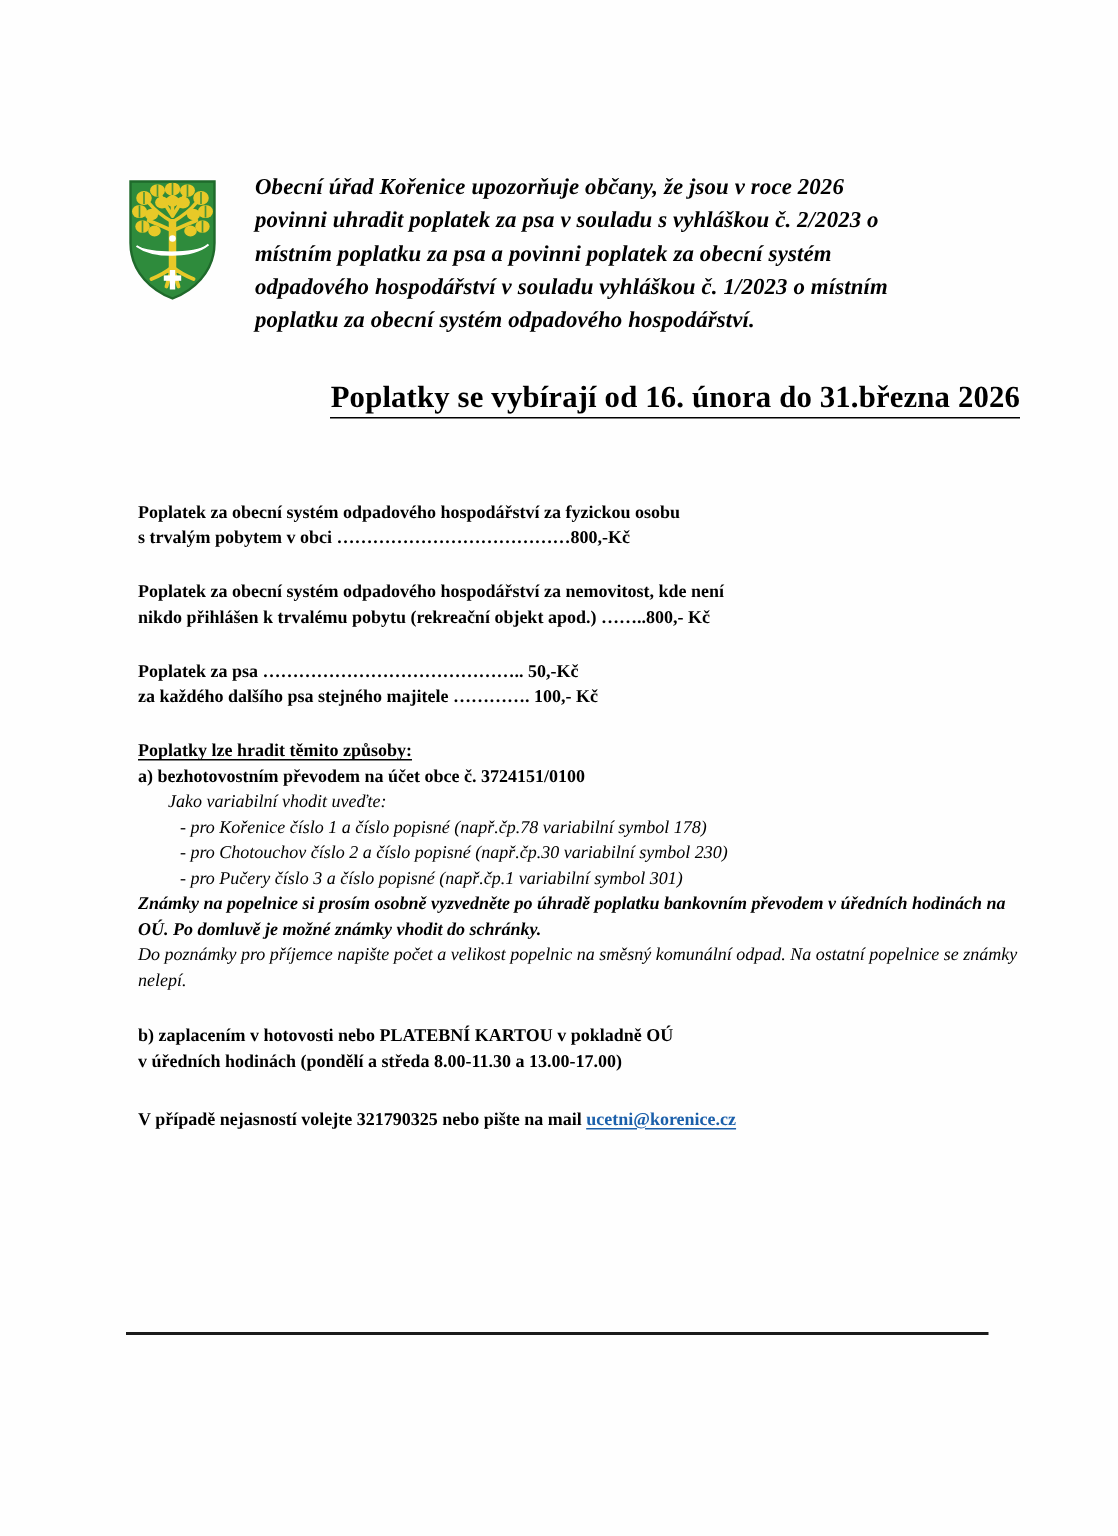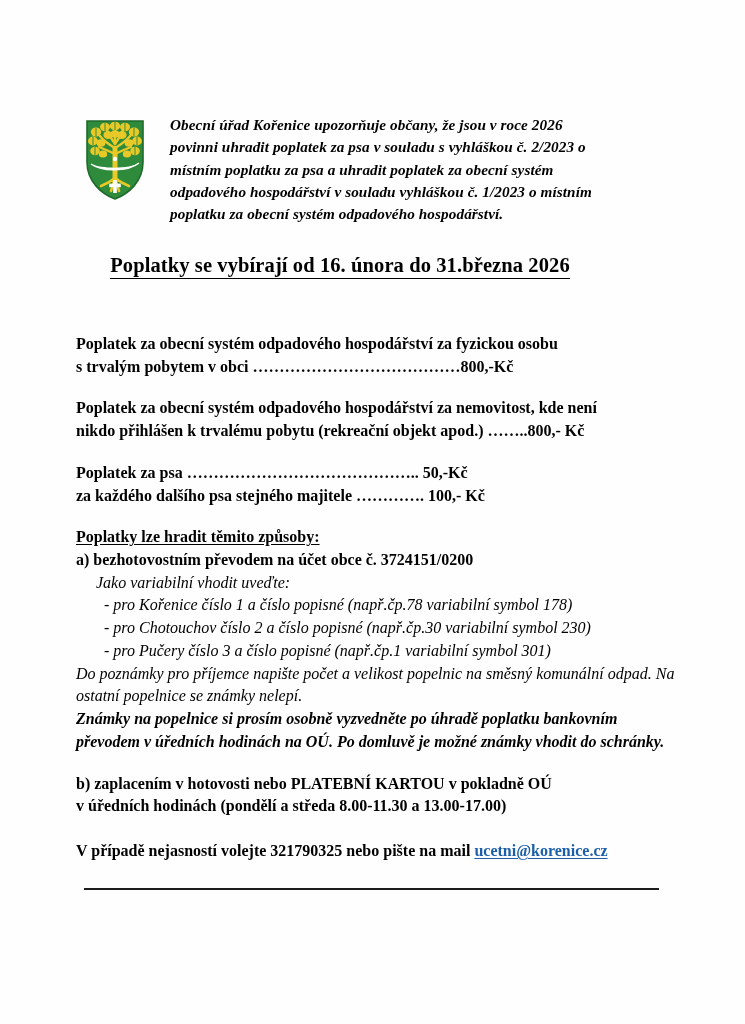--- a/index.html
+++ b/index.html
@@ -53,37 +53,37 @@
   }
   .intro-text > span { display: block; font-style: italic; }
   .intro-text .last { text-align: left; }
 
   
   .main-title {
     position: absolute;
     left: 0;
     top: 254px;
     width: 680px;
-    text-align: center;
+    text-align: right;
     font-size: 20.5px;
     font-weight: bold;
     letter-spacing: 0.1px;
   }
   .main-title span {
     border-bottom: 1.6px solid #000;
     padding-bottom: 2px;
   }
 
   
   .content {
     position: absolute;
-    left: 76px;
+    left: 92px;
     top: 333px;
     width: 600px;
-    font-size: 16px;
+    font-size: 12px;
     line-height: 1.42;
   }
 
   .blk { margin: 0 0 0 0; }
   .blk .ln { display: block; white-space: pre; }
 
   .bold { font-weight: bold; }
   .ital { font-style: italic; }
   .bold-ital { font-weight: bold; font-style: italic; }
   .gap-md { height: 19px; }
@@ -179,21 +179,21 @@
           </g>
         </g>
 
         <path d="M3 3 H59 V44 C59 64 44 76 31 81 C18 76 3 64 3 44 Z" fill="none" stroke="#1f6a2b" stroke-width="1.6"></path>
       </svg>
     </div>
 
     <div class="intro-text">
       <span>Obecní úřad Kořenice upozorňuje občany, že jsou v roce 2026</span>
       <span>povinni uhradit poplatek za psa v souladu s vyhláškou č. 2/2023 o</span>
-      <span>místním poplatku za psa a uhradit poplatek za obecní systém</span>
+      <span>místním poplatku za psa a povinni poplatek za obecní systém</span>
       <span>odpadového hospodářství v souladu vyhláškou č. 1/2023 o místním</span>
       <span class="last">poplatku za obecní systém odpadového hospodářství.</span>
     </div>
   </div>
 
   <div class="main-title">
     <span>Poplatky se vybírají od 16. února do 31.března 2026</span>
   </div>
 
   <div class="content">
@@ -217,39 +217,39 @@
       <span class="ln">za každého dalšího psa stejného majitele …………. 100,- Kč</span>
     </div>
 
     <div class="gap-md"></div>
 
     <div class="blk">
       <span class="ln bold u">Poplatky lze hradit těmito způsoby:</span>
     </div>
 
     <div class="blk">
-      <span class="ln bold">a) bezhotovostním převodem na účet obce č. 3724151/0200</span>
+      <span class="ln bold">a) bezhotovostním převodem na účet obce č. 3724151/0100</span>
     </div>
 
     <div class="blk indent-1">
       <span class="ln ital">Jako variabilní vhodit uveďte:</span>
     </div>
 
     <div class="blk indent-2">
       <span class="ln ital">- pro Kořenice číslo 1 a číslo popisné (např.čp.78 variabilní symbol 178)</span>
       <span class="ln ital">- pro Chotouchov číslo 2 a číslo popisné (např.čp.30 variabilní symbol 230)</span>
       <span class="ln ital">- pro Pučery číslo 3 a číslo popisné (např.čp.1 variabilní symbol 301)</span>
     </div>
 
     <div class="blk note-block">
+      <span class="wrap-ln bold-ital">Známky na popelnice si prosím osobně vyzvedněte po úhradě poplatku bankovním převodem v úředních hodinách na OÚ. Po domluvě je možné známky vhodit do schránky.</span>
+    </div>
+
+    <div class="blk note-block">
       <span class="wrap-ln ital">Do poznámky pro příjemce napište počet a velikost popelnic na směsný komunální odpad. Na ostatní popelnice se známky nelepí.</span>
-    </div>
-
-    <div class="blk note-block">
-      <span class="wrap-ln bold-ital">Známky na popelnice si prosím osobně vyzvedněte po úhradě poplatku bankovním převodem v úředních hodinách na OÚ. Po domluvě je možné známky vhodit do schránky.</span>
     </div>
 
     <div class="gap-md"></div>
 
     <div class="blk bold">
       <span class="ln">b) zaplacením v hotovosti nebo PLATEBNÍ KARTOU v pokladně OÚ</span>
       <span class="ln">v úředních hodinách (pondělí a středa 8.00-11.30 a 13.00-17.00)</span>
     </div>
 
     <div class="gap-lg"></div>

